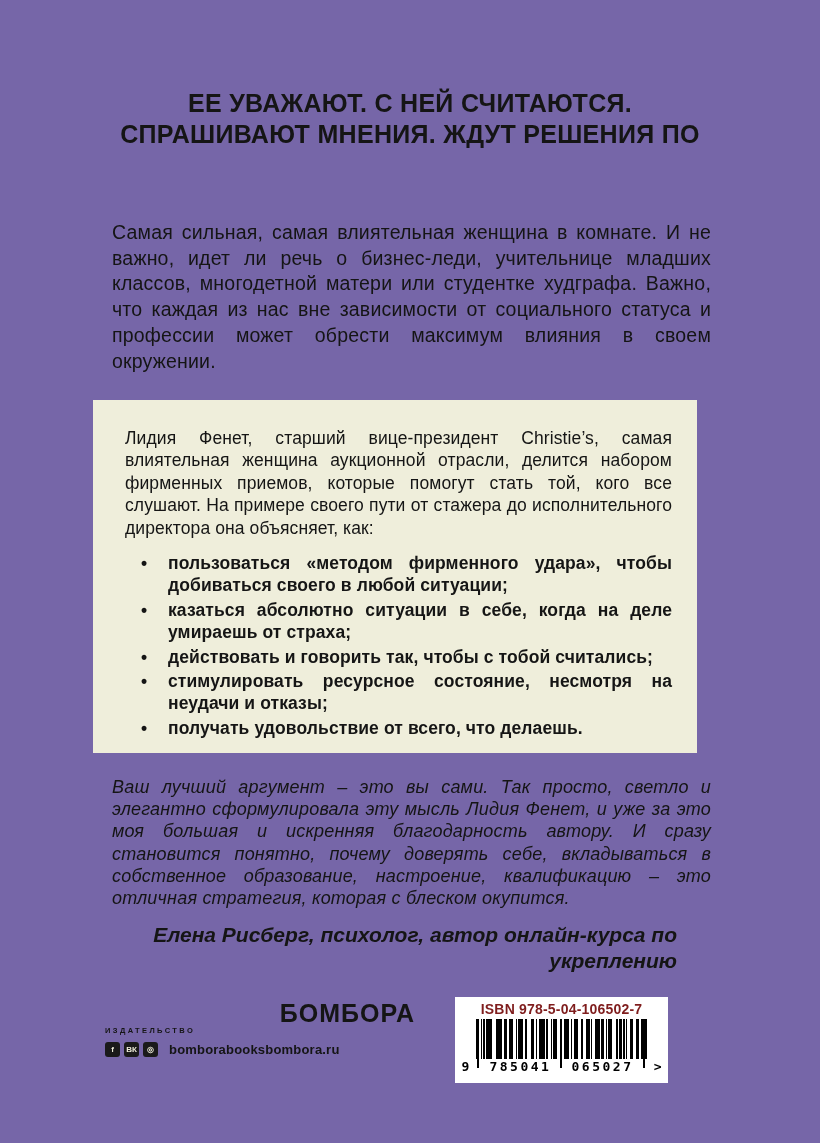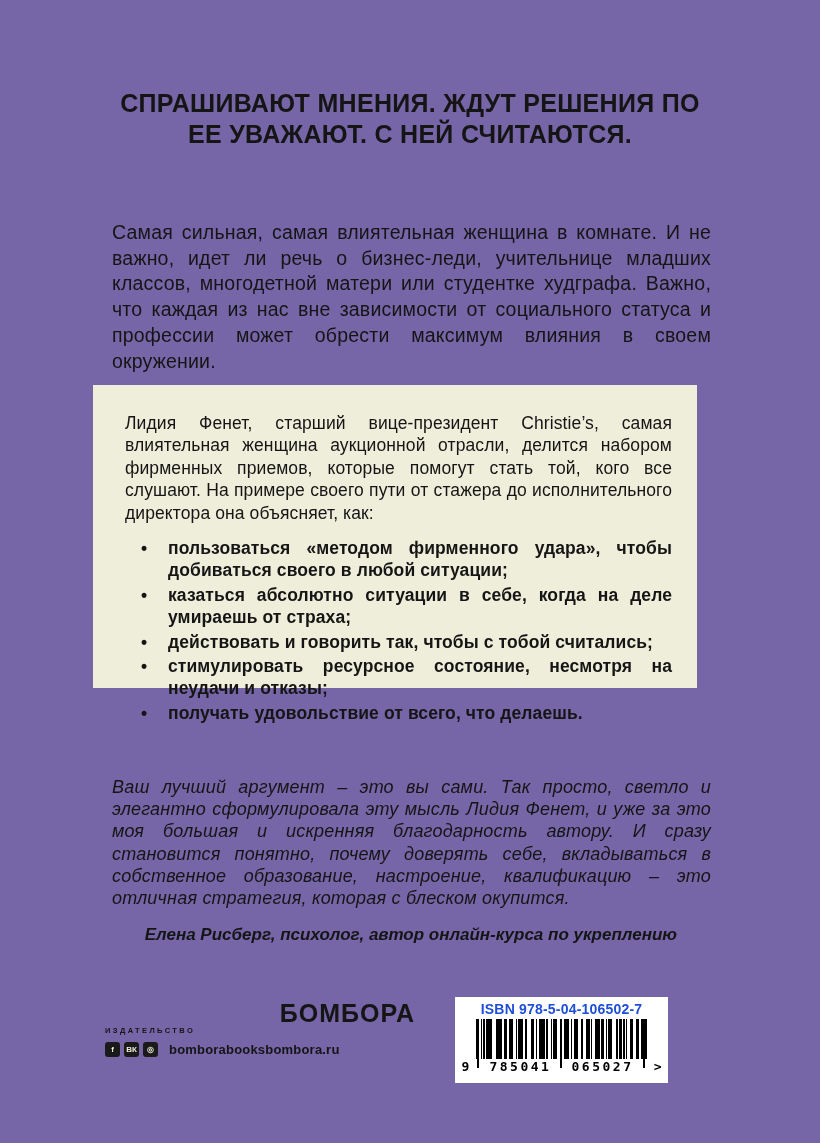--- a/index.html
+++ b/index.html
@@ -21,21 +21,21 @@
     position:absolute; top:88px; left:60px; width:700px;
     text-align:center; font-weight:bold;
     font-size:25px; line-height:31px; letter-spacing:0.3px;
   }
   .lead{
     position:absolute; top:220px; left:112px; width:599px;
     font-size:19.5px; line-height:25.7px; font-weight:500;
     text-align:justify; letter-spacing:0.2px;
   }
   .panel{
-    position:absolute; left:93px; top:385px; width:604px; height:303px;
+    position:absolute; left:93px; top:400px; width:604px; height:353px;
     background:var(--panel);
     padding:27px 25px 0 32px;
   }
   .panel-intro{
     font-size:17.5px; line-height:22.4px; font-weight:500;
     text-align:justify; letter-spacing:0.1px;
   }
   .bullet-list{ margin-top:13px; }
   .bullet-item{
     position:relative; padding-left:43px; text-align:justify;
@@ -47,40 +47,40 @@
     font-weight:bold;
   }
   .review{
     position:absolute; top:776px; left:112px; width:599px;
     font-style:italic; font-size:18px; line-height:22.2px;
     font-weight:400; text-align:justify; letter-spacing:0.2px;
   }
   .attribution{
     position:absolute; top:922px; left:112px; width:565px;
     text-align:right; font-style:italic; font-weight:bold;
-    font-size:17px; line-height:26px;
+    font-size:21px; line-height:26px;
   }
   .publisher{ position:absolute; left:105px; top:1000px; width:310px; }
   .publisher-logo{ font-size:25px; font-weight:bold; letter-spacing:1px; line-height:26px;text-align:right; }
   .publisher-subtitle{ font-size:7.5px; font-weight:bold; letter-spacing:2.4px; margin-top:0px; }
   .publisher-tagline{ margin-top:9px; font-size:9.8px; line-height:11px; font-weight:500; letter-spacing:0.1px; }
   .social-row{ margin-top:7px; display:flex; align-items:center; }
   .social-icon{
     width:15px; height:15px; margin-right:4px;
     background:#1a1a1a; border-radius:3px;
     color:var(--panel); font-size:8px; font-weight:bold;
     display:flex; align-items:center; justify-content:center;
   }
   .social-handle{ margin-left:7px; font-size:13px; font-weight:bold; letter-spacing:0.2px; }
   .social-site{ font-size:13px; font-weight:bold; letter-spacing:0.2px; }
   .barcode-box{
     position:absolute; left:455px; top:997px; width:213px; height:86px;
     background:var(--barcode_bg); text-align:center; padding-top:4px;
   }
-  .isbn-label{ font-size:14px; font-weight:600; letter-spacing:0.2px; color:#1d4ed8; }
+  .isbn-label{ font-size:14px; font-weight:600; letter-spacing:0.2px; color:#7f1d1d; }
   .bars{
     width:172px; height:40px; margin:2px auto 0;
     background-image:
       repeating-linear-gradient(90deg,#000 0 2px, rgba(0,0,0,0) 2px 7px),
       repeating-linear-gradient(90deg,#000 0 3px, rgba(0,0,0,0) 3px 11px),
       repeating-linear-gradient(90deg,#000 0 1px, rgba(0,0,0,0) 1px 5px);
   }
   .digits-row{
     width:204px; margin:0 auto; padding:0 2px;
     display:flex; justify-content:space-between; align-items:center;
@@ -90,22 +90,22 @@
   .digit-group{ letter-spacing:2.5px; }
   .guard{ position:absolute; width:2px; height:11px; background:#000; top:60px; }
   .guard-left{ left:22px; }
   .guard-mid{ left:105px; }
   .guard-right{ left:188px; }
 </style>
 </head>
 <body>
 
 <div class="headline">
+  <div>ЕЕ УВАЖАЮТ. С НЕЙ СЧИТАЮТСЯ.</div>
   <div>СПРАШИВАЮТ МНЕНИЯ. ЖДУТ РЕШЕНИЯ ПО</div>
-  <div>ЕЕ УВАЖАЮТ. С НЕЙ СЧИТАЮТСЯ.</div>
 </div>
 
 <p class="lead">Самая сильная, самая влиятельная женщина в комнате. И не важно, идет ли речь о бизнес-леди, учительнице младших классов, многодетной матери или студентке худграфа. Важно, что каждая из нас вне зависимости от социального статуса и профессии может обрести максимум влияния в своем окружении.</p>
 
 <div class="panel">
   <p class="panel-intro">Лидия Фенет, старший вице-президент Christie’s, самая влиятельная женщина аукционной отрасли, делится набором фирменных приемов, которые помогут стать той, кого все слушают. На примере своего пути от стажера до исполнительного директора она объясняет, как:</p>
   <div class="bullet-list">
     <div class="bullet-item">
       <span class="bullet-marker">•</span><span>пользоваться «методом фирменного удара», чтобы добиваться своего в любой ситуации;</span>
     </div>

